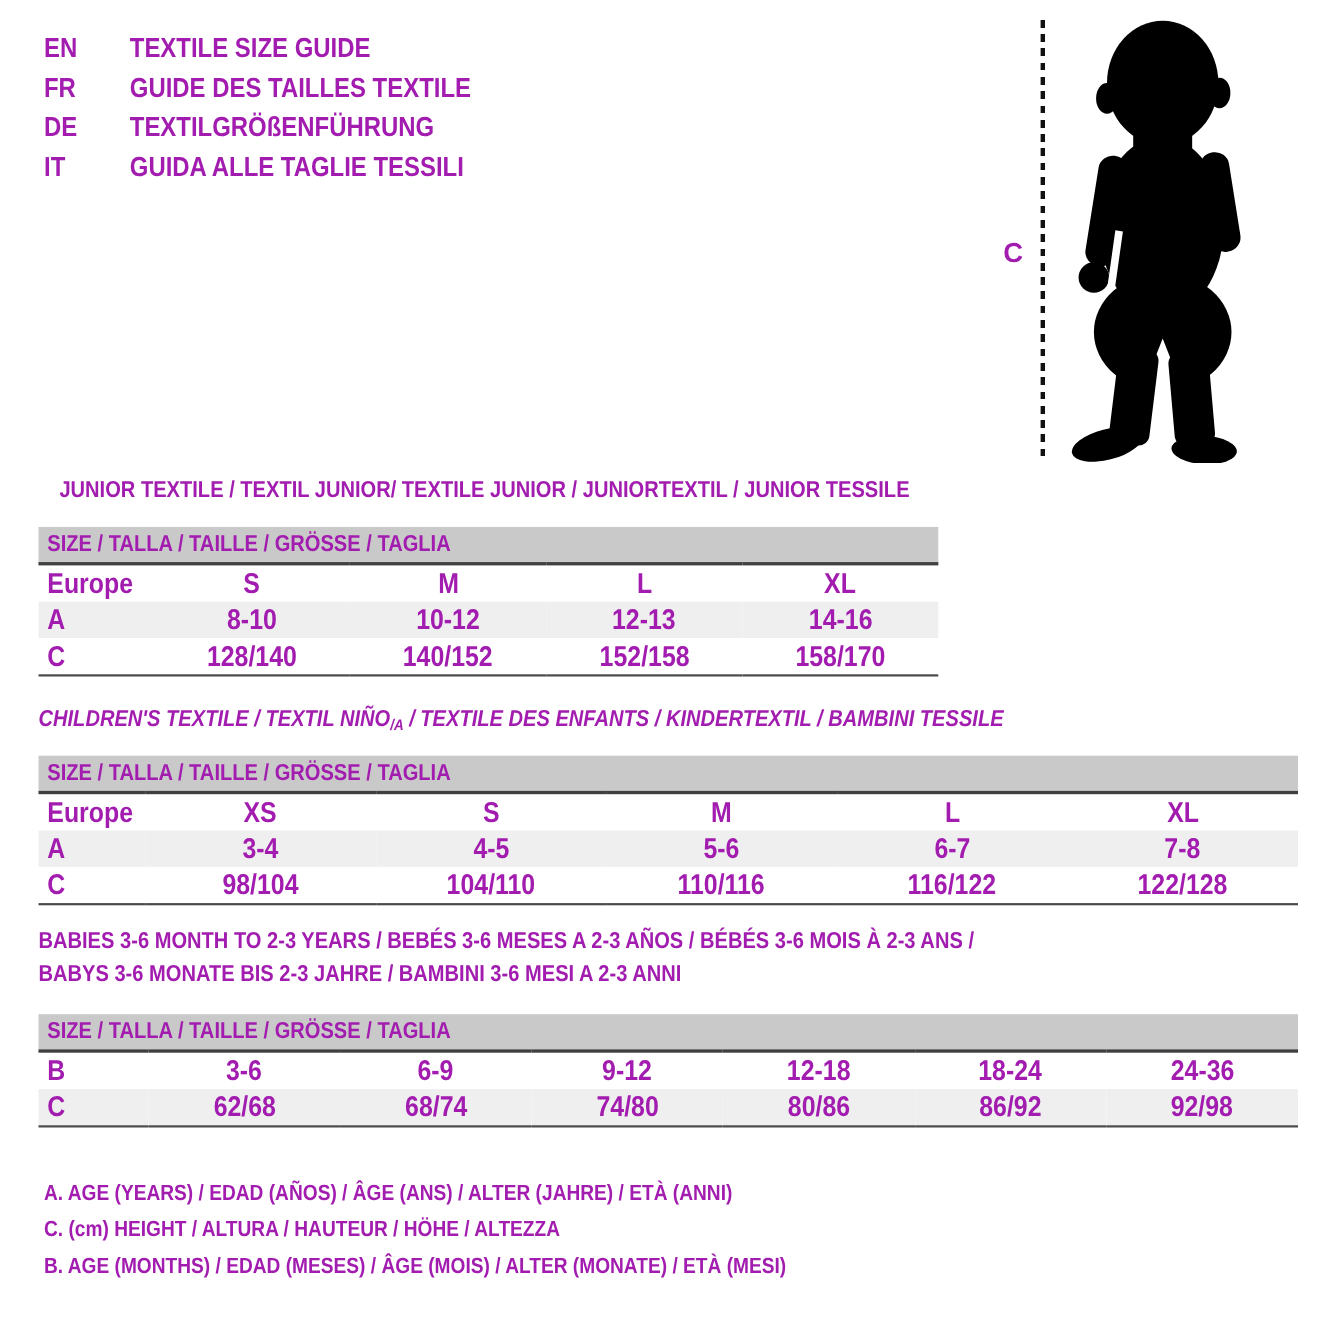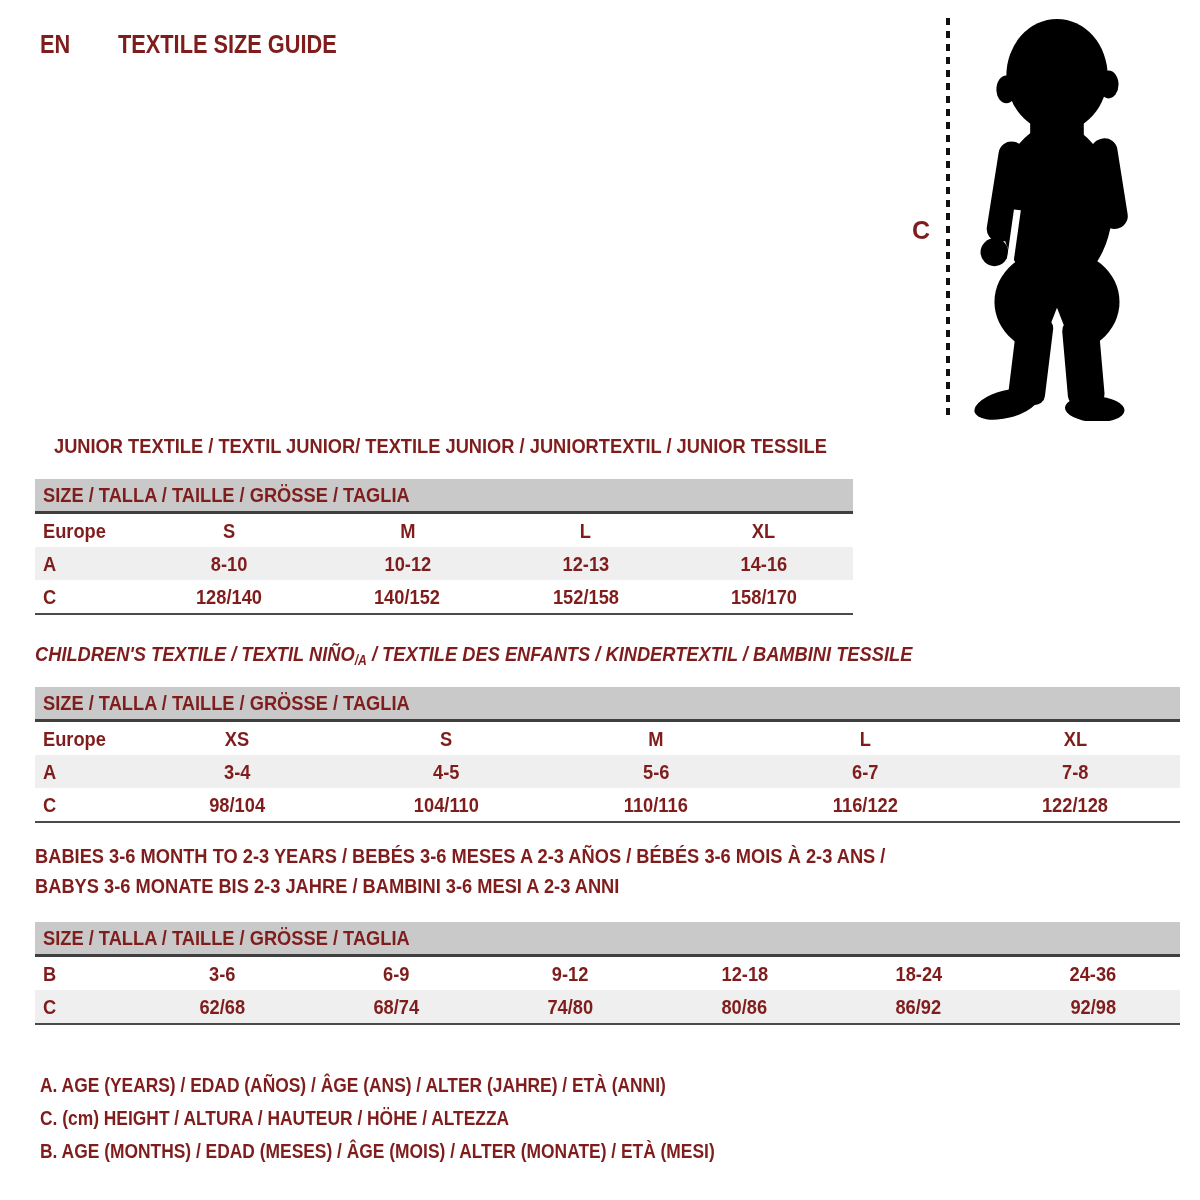--- a/index.html
+++ b/index.html
@@ -1,19 +1,19 @@
 <!DOCTYPE html>
 <html><head>
 <meta charset="utf-8">
 <style>
   html,body { margin:0; padding:0; background:#fff; }
   .page {
     position:relative; width:1200px; height:1200px; background:#ffffff;
     font-family:"Liberation Sans","DejaVu Sans",sans-serif;
-    color:#7f1d1d; overflow:hidden;
+    color:#a21caf; overflow:hidden;
   }
   
   .c { display:inline-block; transform:scaleX(0.87); white-space:nowrap; }
   .l { display:inline-block; transform:scaleX(0.87); transform-origin:0 50%; white-space:nowrap; }
 
   
   .lang-block { position:absolute; left:40px; top:26px; }
   .lang-row { display:flex; height:36px; align-items:center; font-size:25px; font-weight:bold; }
   .lang-code { width:78px; }
 
@@ -31,39 +31,51 @@
   .sub { font-size:14px; vertical-align:-4px; }
 
   
   .size-table { position:absolute; left:35px; border-collapse:collapse; table-layout:fixed;
                 border-bottom:2px solid #4a4a4a; }
   .size-table th {
     background:#c9c9c9; border-bottom:3px solid #3f3f3f;
     height:32px; text-align:left; padding:0 0 0 8px;
     font-size:21px; font-weight:bold;
   }
-  .size-table td { height:33px; text-align:center; font-size:21px; font-weight:bold; padding:0; vertical-align:middle; }
+  .size-table td { height:33px; text-align:center; font-size:26px; font-weight:bold; padding:0; vertical-align:middle; }
   .size-table td.lbl { text-align:left; padding-left:8px; }
   .size-table tr.alt { background:#efefef; }
   .w-junior { width:818px; }
   .w-wide { width:1145px; }
 
   
   .legend { position:absolute; left:40px; top:1069px; }
   .legend-line { height:33px; display:flex; align-items:center; font-size:20px; font-weight:bold; }
 </style>
 </head>
 <body>
 
 <div class="page">
 
   <div class="lang-block">
     <div class="lang-row">
       <span class="lang-code"><span class="l">EN</span></span>
       <span class="l">TEXTILE SIZE GUIDE</span>
+    </div>
+    <div class="lang-row">
+      <span class="lang-code"><span class="l">FR</span></span>
+      <span class="l">GUIDE DES TAILLES TEXTILE</span>
+    </div>
+    <div class="lang-row">
+      <span class="lang-code"><span class="l">DE</span></span>
+      <span class="l">TEXTILGRÖßENFÜHRUNG</span>
+    </div>
+    <div class="lang-row">
+      <span class="lang-code"><span class="l">IT</span></span>
+      <span class="l">GUIDA ALLE TAGLIE TESSILI</span>
     </div>
   </div>
 
   <div class="figure">
     <div class="dash-line"></div>
     <div class="c-label">C</div>
     <svg class="silhouette" viewBox="0 0 190 410">
       <g fill="#000000">
         <ellipse cx="97" cy="62" rx="51" ry="57"></ellipse>
         <ellipse cx="46" cy="76" rx="10" ry="14"></ellipse>

